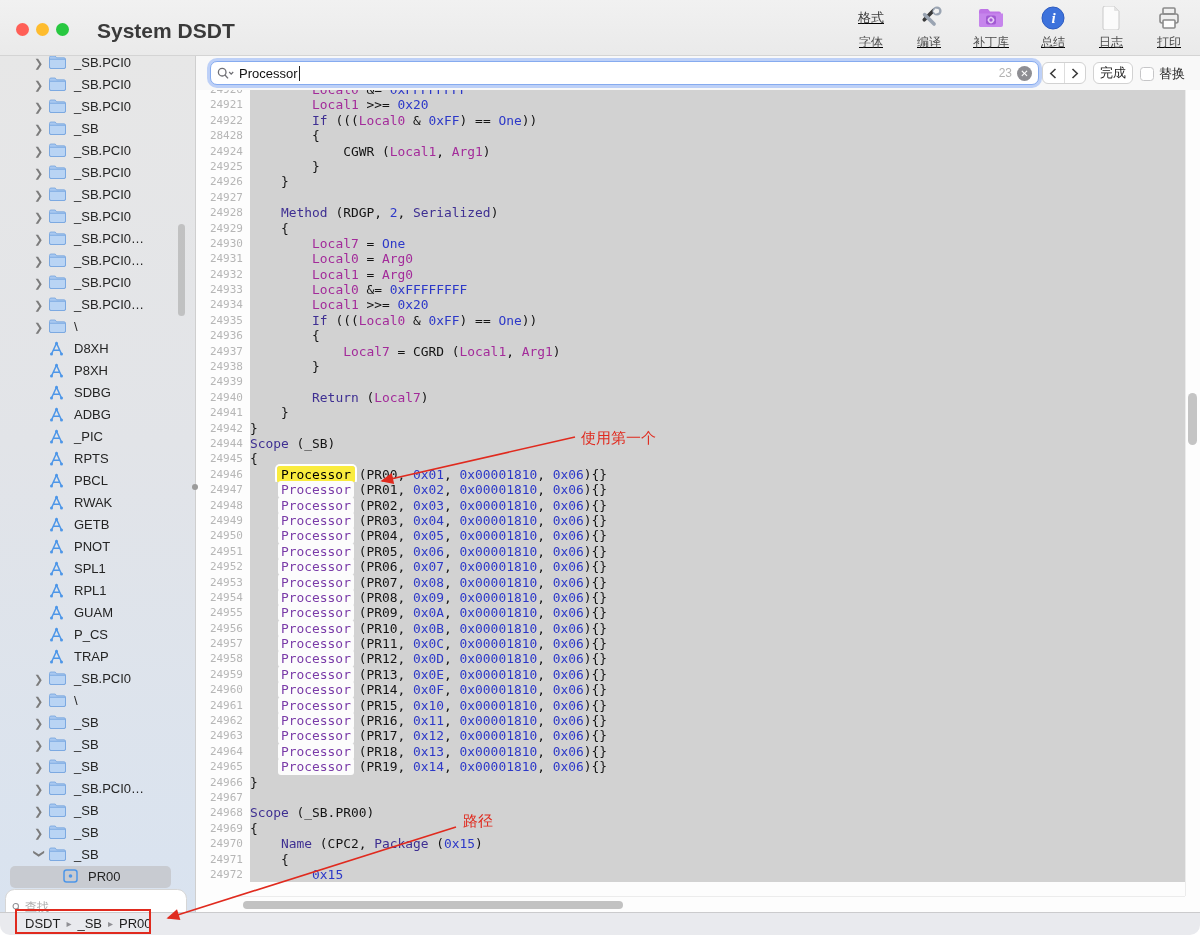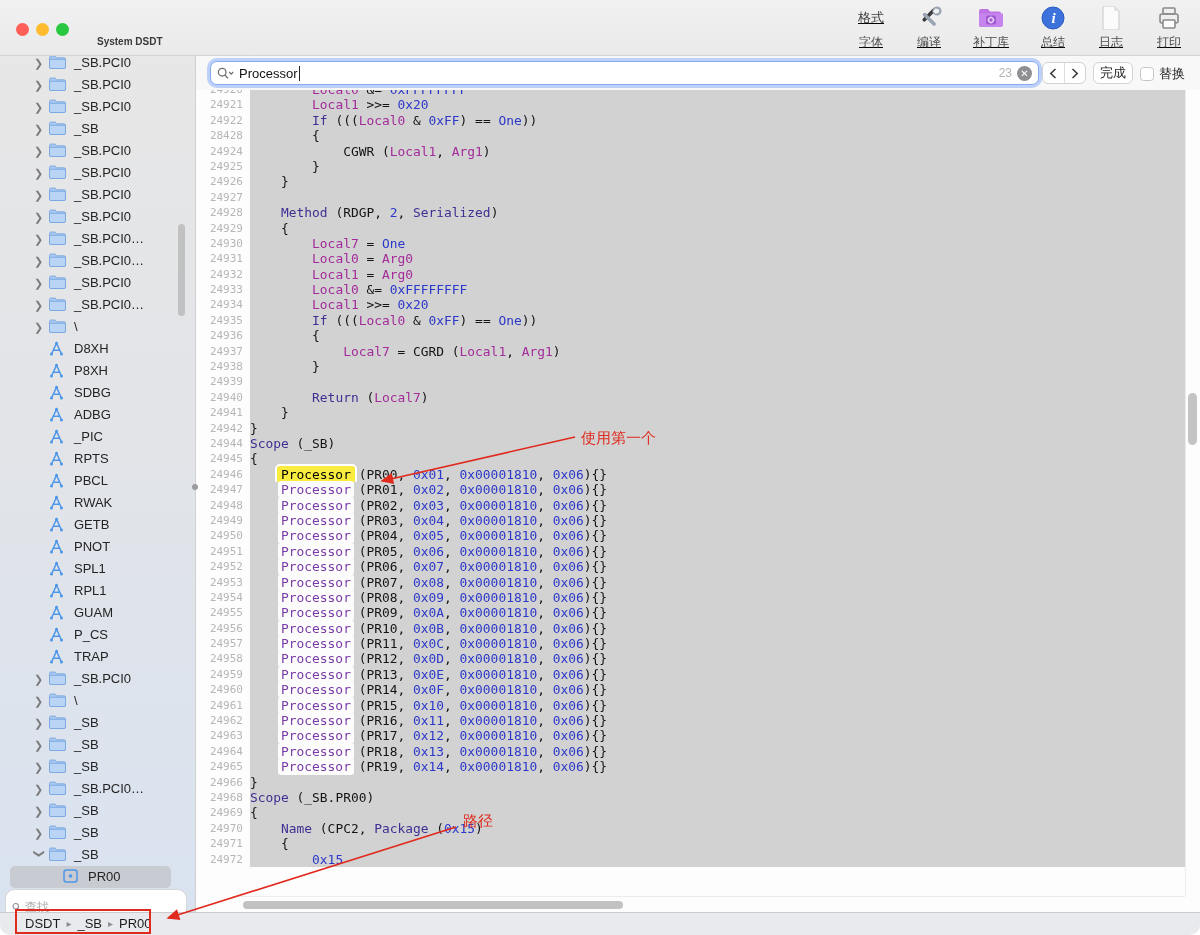--- a/index.html
+++ b/index.html
@@ -6,21 +6,21 @@
   html,body { width:1200px; height:935px; overflow:hidden; }
   body { font-family:"Liberation Sans","DejaVu Sans",sans-serif; background:#fff; position:relative; }
 
   
   .titlebar { position:absolute; left:0; top:0; width:1200px; height:56px;
     background:linear-gradient(#F1F1F1,#EAEAEA); border-bottom:1px solid #D4D4D4; }
   .tl { position:absolute; top:23px; width:13px; height:13px; border-radius:50%; }
   .tl.red { left:16px; background:#FF5F57; }
   .tl.yellow { left:36px; background:#FEBC2E; }
   .tl.green { left:56px; background:#28C840; }
-  .win-title { position:absolute; left:97px; top:36px; font-size:10px; font-weight:bold; color:#3a3a3a; }
+  .win-title { position:absolute; left:97px; top:19px; font-size:21px; font-weight:bold; color:#3a3a3a; }
   .toolbar { position:absolute; right:8px; top:3px; display:flex; gap:12px;text-decoration:underline; }
   .tb-item { width:46px; display:flex; flex-direction:column; align-items:center; }
   .tb-item.wide { width:54px; }
   .tb-icon { height:30px; display:flex; align-items:center; justify-content:center; }
   .tb-label { font-size:12px; color:#4c4c4c; margin-top:1px; }
   .fontbtn-text { font-size:13px; color:#3c3c3c; }
 
   
   .sidebar { position:absolute; left:0; top:56px; width:196px; height:856px;
     background:linear-gradient(#E7E7E7 0%, #E2E4E8 45%, #D9E3F0 100%);
@@ -704,20 +704,24 @@
         </div>
         <div class="cl">
           <span class="ln">24965</span>
           <span class="ct"><span>    </span><span class="m">Processor</span><span> (PR19, </span><span class="n">0x14</span><span>, </span><span class="n">0x00001810</span><span>, </span><span class="n">0x06</span><span>){}</span></span>
         </div>
         <div class="cl">
           <span class="ln">24966</span>
           <span class="ct"><span>}</span></span>
         </div>
         <div class="cl">
+          <span class="ln">24967</span>
+          <span class="ct"></span>
+        </div>
+        <div class="cl">
           <span class="ln">24968</span>
           <span class="ct"><span class="k">Scope</span><span> (_SB.PR00)</span></span>
         </div>
         <div class="cl">
           <span class="ln">24969</span>
           <span class="ct"><span>{</span></span>
         </div>
         <div class="cl">
           <span class="ln">24970</span>
           <span class="ct"><span>    </span><span class="k">Name</span><span> (CPC2, </span><span class="k">Package</span><span> (</span><span class="n">0x15</span><span>)</span></span>

